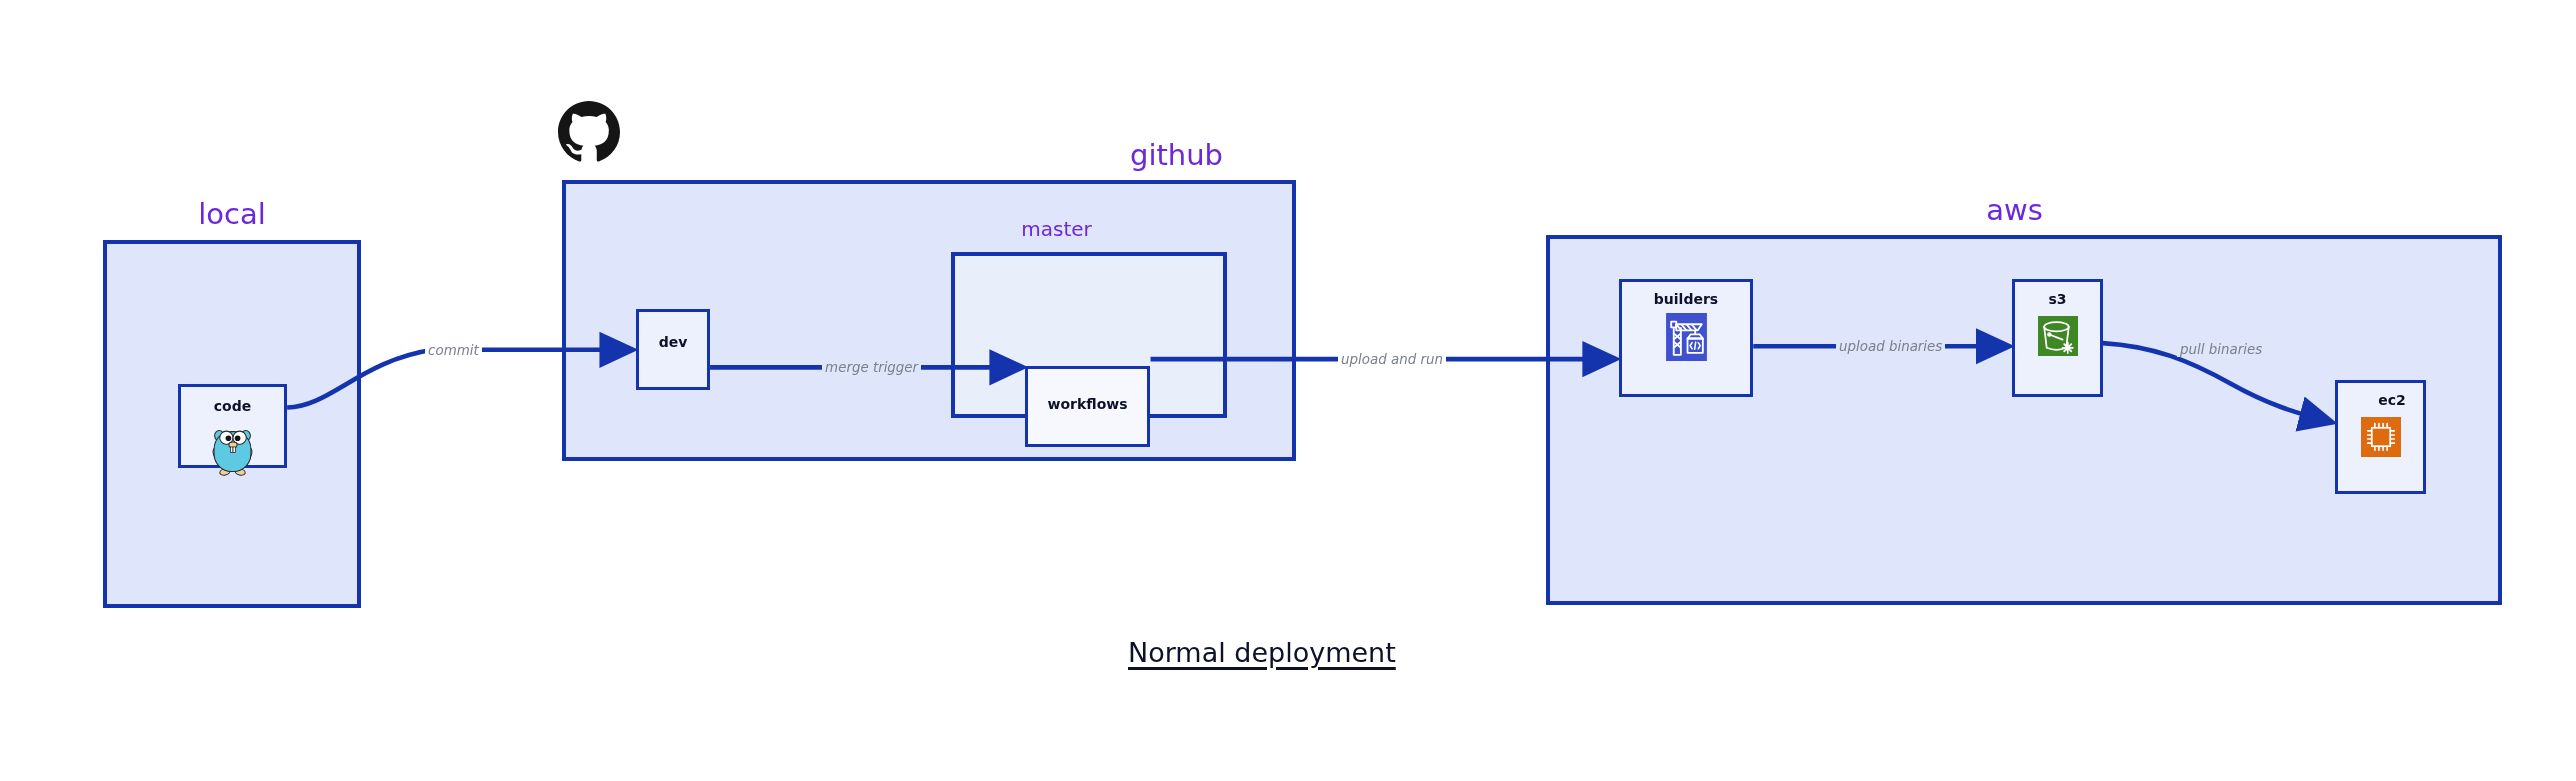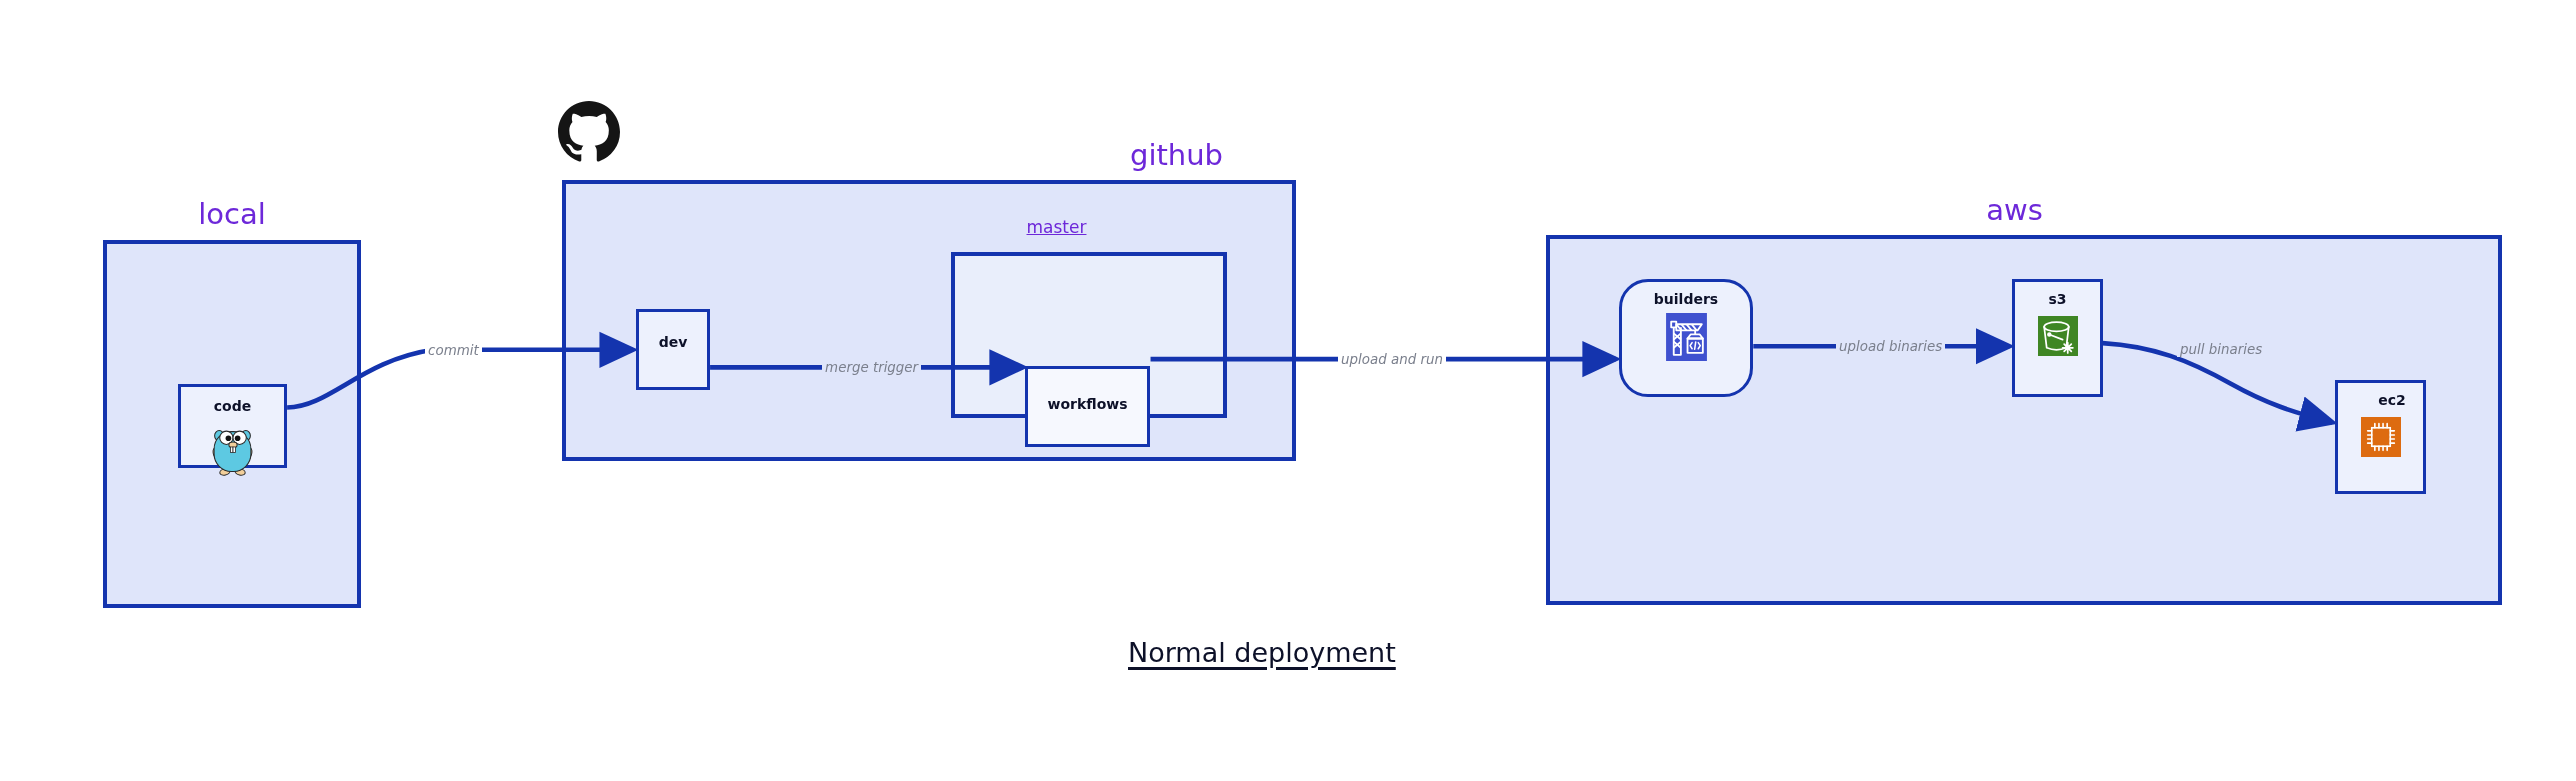--- a/index.html
+++ b/index.html
@@ -68,35 +68,35 @@
         .63-.01 1.08.58 1.23.82.72 1.21 1.87.87 2.33.66.07-.52.28-.87.51-1.07-1.78-.2-3.64-.89-3.64-3.95
         0-.87.31-1.59.82-2.15-.08-.2-.36-1.02.08-2.12 0 0 .67-.21 2.2.82.64-.18 1.32-.27 2-.27s1.36.09 2 .27
         c1.53-1.04 2.2-.82 2.2-.82.44 1.1.16 1.92.08 2.12.51.56.82 1.27.82 2.15 0 3.07-1.87 3.75-3.65 3.95
         .29.25.54.73.54 1.48 0 1.07-.01 1.93-.01 2.2 0 .21.15.46.55.38A8.01 8.01 0 0 0 16 8c0-4.42-3.58-8-8-8z"></path>
     </svg>
   </div>
 
   <div class="grouplabel" style="left:1084px;top:141px;width:185px;">github</div>
   <div class="group" style="left:562px;top:180px;width:734px;height:281px;"></div>
 
-  <div class="grouplabel" style="left:992px;top:219px;width:129px;font-size:17px;text-decoration:underline;">master</div>
+  <div class="grouplabel" style="left:992px;top:219px;width:129px;font-size:20px;">master</div>
   <div class="group light" style="left:951px;top:252px;width:276px;height:166px;"></div>
 
   <div class="node" style="left:636px;top:309px;width:74px;height:81px;">
     <div class="nodelabel" style="margin-top:23px;">dev</div>
   </div>
 
   <div class="node" style="left:1025px;top:318px;width:125px;height:81px;background:#f6f8fe;margin-top:48px;">
     <div class="nodelabel" style="margin-top:28px;">workflows</div>
   </div>
 
   <div class="grouplabel" style="left:1896px;top:196px;width:237px;">aws</div>
   <div class="group" style="left:1546px;top:235px;width:956px;height:370px;"></div>
 
-  <div class="node" style="left:1619px;top:279px;width:134px;height:118px;border-radius:29px;">
+  <div class="node" style="left:1619px;top:279px;width:134px;height:118px;">
     <div class="nodelabel" style="margin-top:10.3px;">builders</div>
     <div class="nodeicon" style="margin-top:7.2px;">
       <svg width="41" height="48" viewBox="0 0 80 94" aria-hidden="true">
         <rect x="0" y="0" width="80" height="94" fill="#3f51cf"></rect>
         <g fill="none" stroke="#ffffff" stroke-width="3.6" stroke-linejoin="round">
           <rect x="10" y="17" width="10" height="11"></rect>
           <path d="M20 22 H70 L62 34 H20 Z"></path>
           <path d="M20 22 L30 34 M30 22 L40 34 M40 22 L50 34 M50 22 L60 34"></path>
           <path d="M15 28 V82 H29 V28"></path>
           <path d="M15 40 L29 52 M29 40 L15 52 M15 56 L29 68 M29 56 L15 68"></path>

